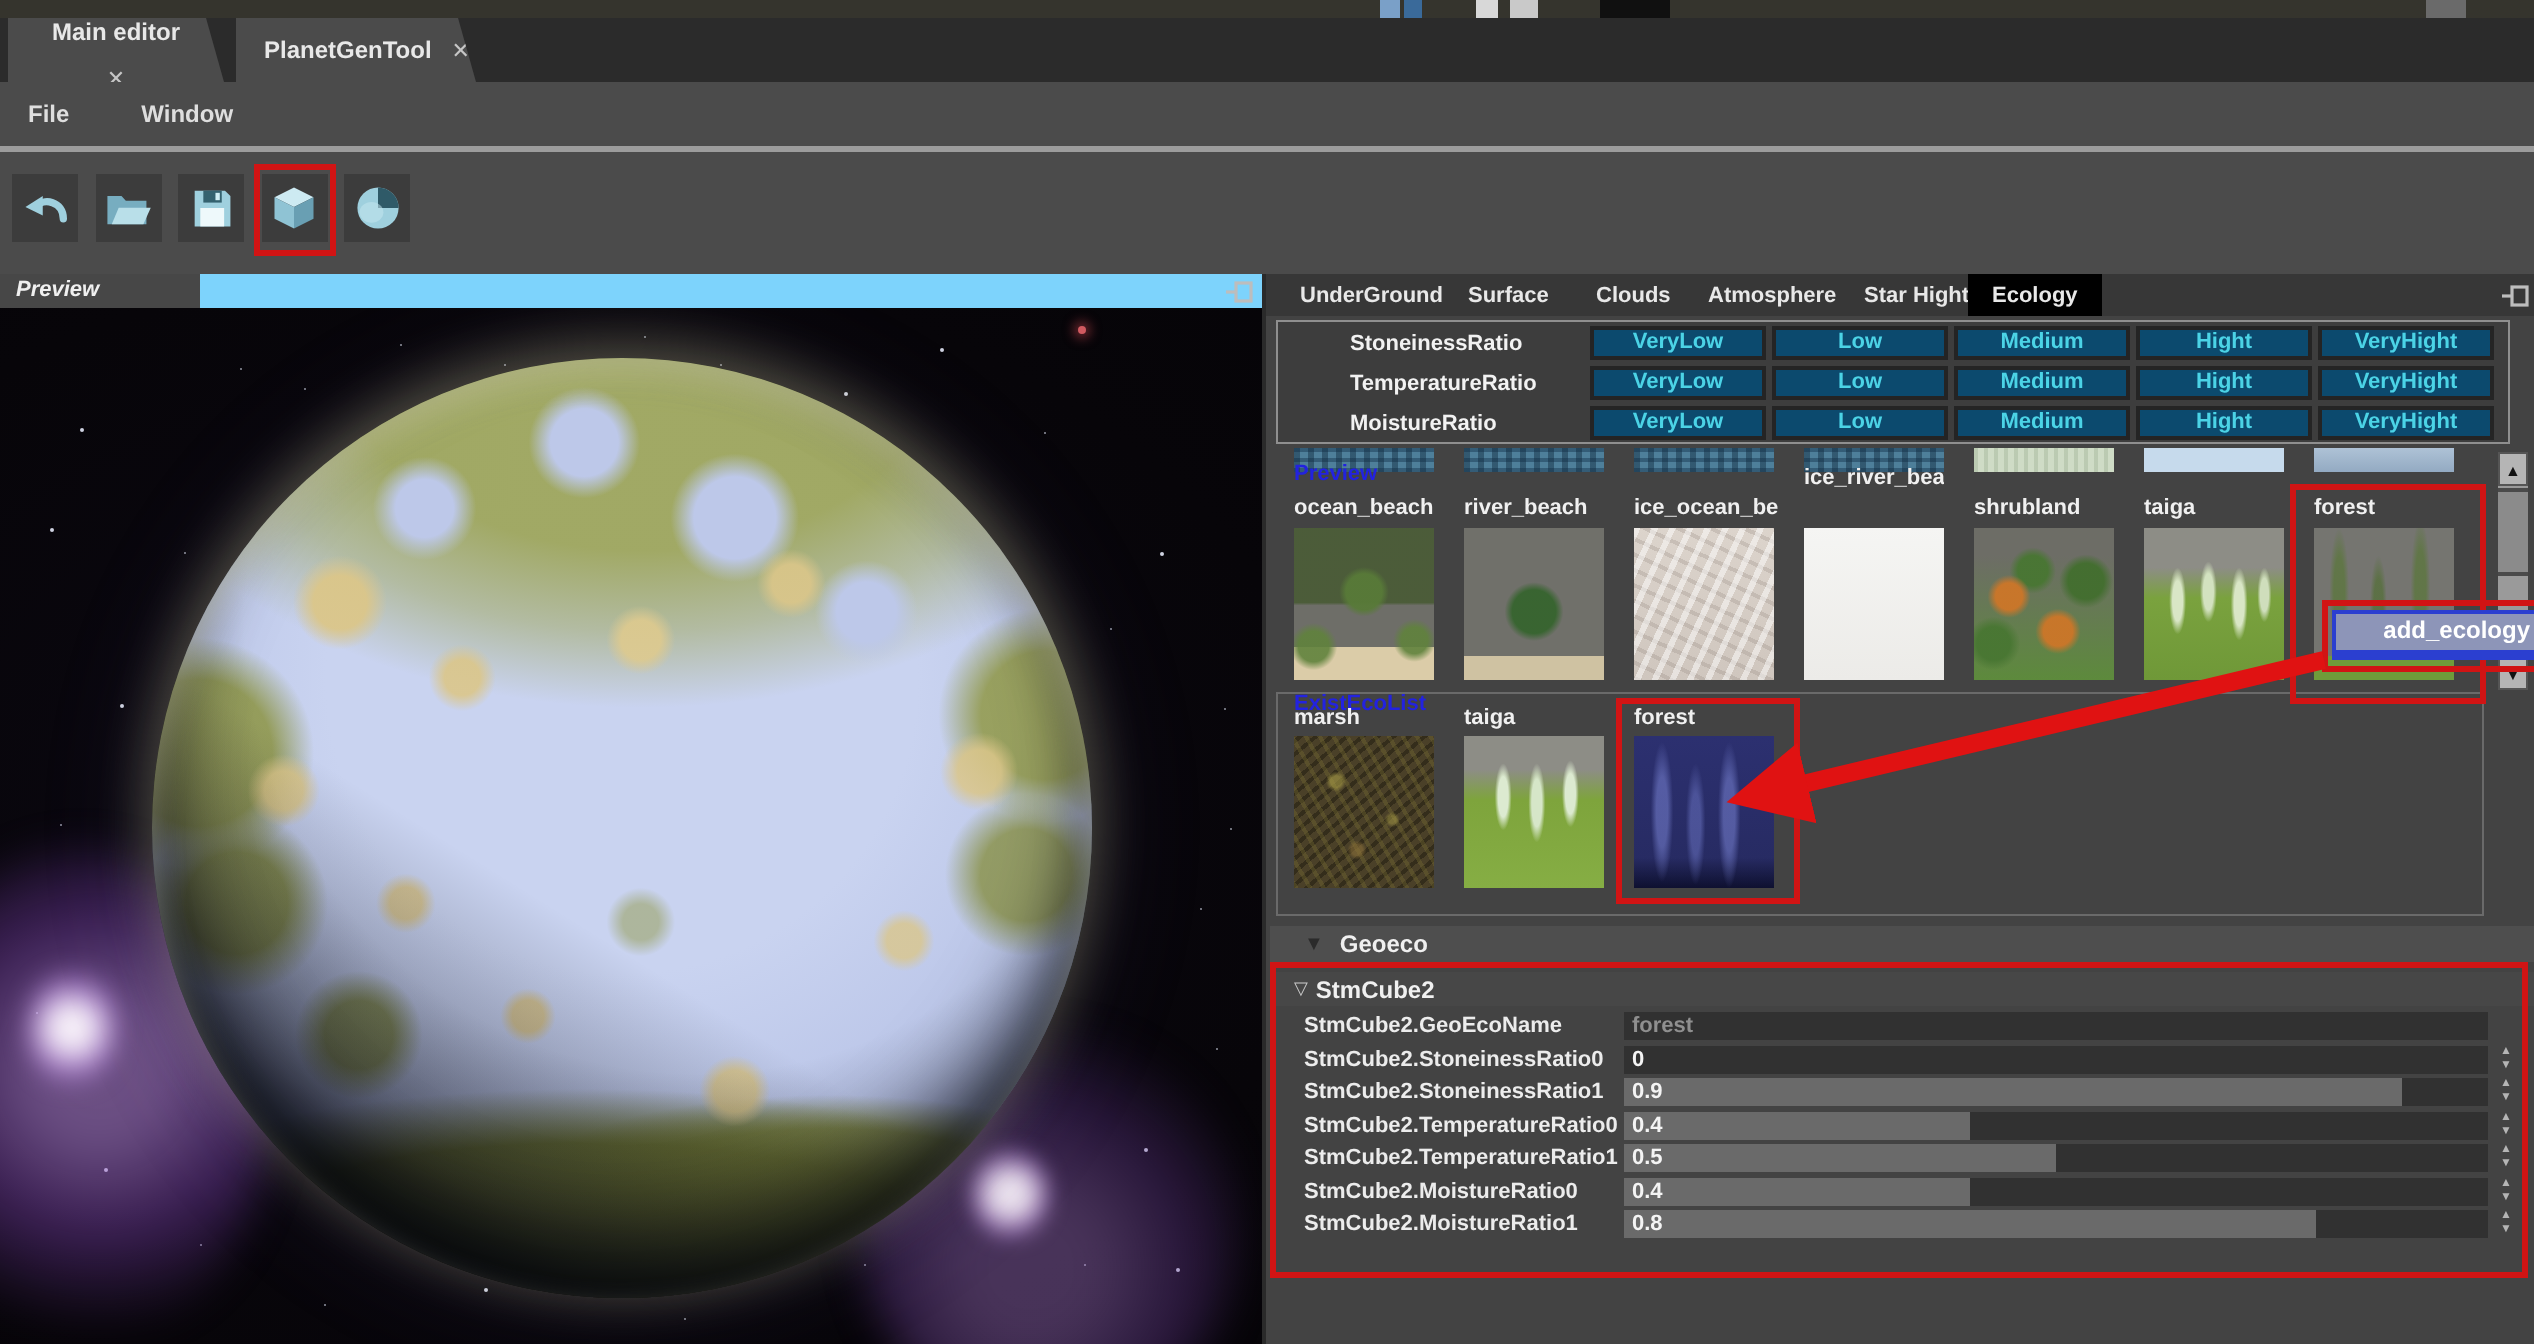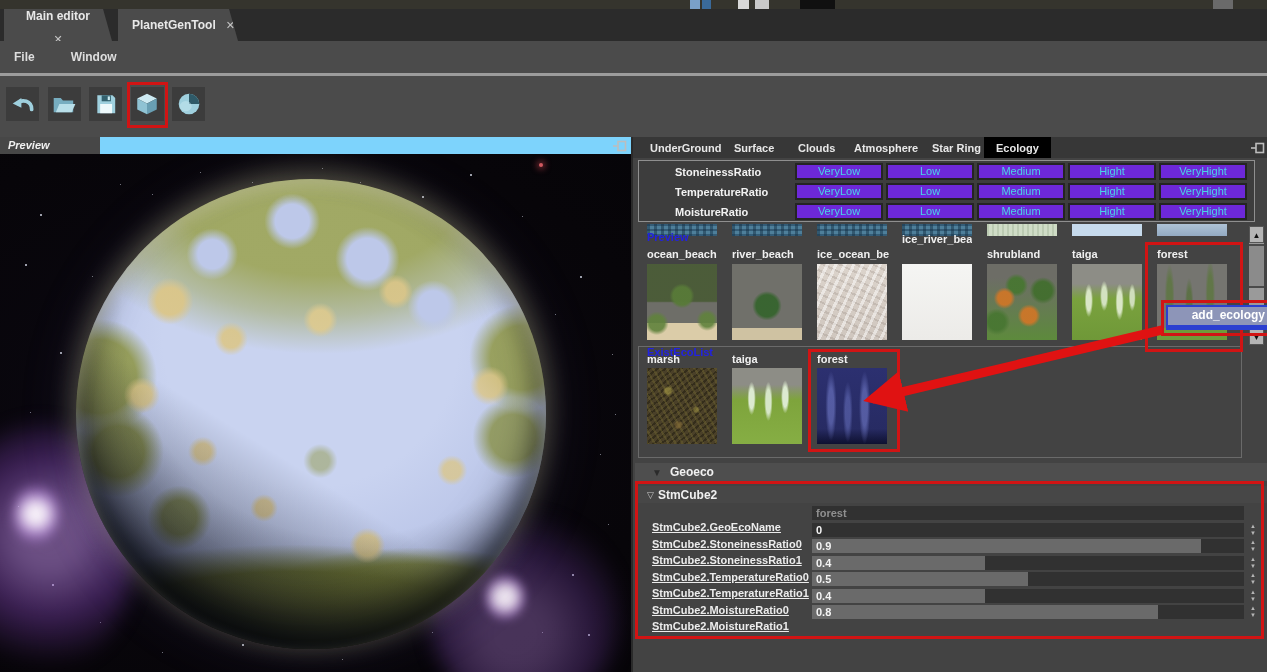--- a/index.html
+++ b/index.html
@@ -93,22 +93,22 @@
   
   #right-panel{left:631px;top:137px;width:636px;height:535px;background:#434343;border-left:2px solid #2a2a2a;box-sizing:border-box;}
   #rp-tabbar{position:absolute;left:0;top:0;width:636px;height:21px;background:#373737;}
   .rp-tab{position:absolute;top:0;height:21px;display:flex;align-items:center;padding:0 12px;
     color:#e8e8e8;font-size:11px;font-weight:bold;white-space:nowrap;}
   .rp-tab.active{background:#000000;}
   #ratio-table{position:absolute;left:5px;top:23px;width:617px;height:62px;background:#3d3d3d;
     border:1px solid #8f8f8f;box-sizing:border-box;}
   .ratio-row{position:absolute;left:0;width:100%;height:17px;display:flex;align-items:center;margin-left:28px;}
   .ratio-label{width:120px;padding-left:8px;color:#f2f2f2;font-size:11px;font-weight:bold;white-space:nowrap;}
-  .level-btn{width:88px;height:17px;margin-right:3px;background:#6d28d9;border:2px solid #242424;
-    box-sizing:border-box;color:#4bd3e6;font-size:11px;font-weight:normal;display:flex;
+  .level-btn{width:88px;height:17px;margin-right:3px;background:#0c4a6e;border:2px solid #242424;
+    box-sizing:border-box;color:#4bd3e6;font-size:11px;font-weight:bold;display:flex;
     align-items:center;justify-content:center;line-height:1;}
   .blue-label{position:absolute;color:#2222e0;font-size:11px;font-weight:bold;}
   .strip{position:absolute;top:87px;width:70px;height:12px;}
   .tx-water{background:
       repeating-linear-gradient(90deg, rgba(16,42,62,.45) 0 3px, rgba(0,0,0,0) 3px 7px),
       repeating-linear-gradient(0deg, rgba(26,58,84,.5) 0 2px, rgba(0,0,0,0) 2px 5px), #4e7f9a;}
   .tx-pale_green{background:repeating-linear-gradient(90deg, rgba(150,170,140,.35) 0 2px, rgba(0,0,0,0) 2px 5px), #cfdcc6;}
   .tx-pale_blue{background:#c6daec;}
   .tx-gray_blue{background:linear-gradient(180deg,#aec2d6,#93aac2);}
   .item-label{position:absolute;color:#f0f0f0;font-size:11px;font-weight:bold;white-space:nowrap;}
@@ -172,21 +172,21 @@
   #exist-box{position:absolute;left:5px;top:209px;width:604px;height:112px;border:1px solid #6a6a6a;box-sizing:border-box;}
   
   #geoeco-bar{position:absolute;left:2px;top:326px;width:632px;height:18px;background:#4e4e4e;
     display:flex;align-items:center;color:#f0f0f0;font-size:12px;font-weight:bold;}
   #geoeco-tri{color:#2b2b2b;font-size:10px;margin:0 8px 0 17px;}
   #stmcube-row{position:absolute;left:2px;top:349px;width:632px;height:17px;background:#474747;
     display:flex;align-items:center;color:#f0f0f0;font-size:12px;font-weight:bold;}
   #stmcube-tri{color:#c8c8c8;font-size:9px;margin:0 4px 0 12px;}
   #props{position:absolute;left:0;top:369px;width:636px;}
   .prop-row{position:absolute;left:0;width:636px;height:14px;}
-  .prop-label{position:absolute;left:19px;top:15px;color:#ececec;font-size:11px;font-weight:bold;white-space:nowrap;text-decoration:underline;}
+  .prop-label{position:absolute;left:19px;top:1px;color:#ececec;font-size:11px;font-weight:bold;white-space:nowrap;}
   .prop-field{position:absolute;left:179px;top:0;width:432px;height:14px;background:#313131;overflow:hidden;}
   .prop-fill{position:absolute;left:0;top:0;height:14px;background:#6a6a6a;}
   .prop-value{position:absolute;left:4px;top:1px;color:#f4f4f4;font-size:11px;font-weight:bold;}
   .prop-value.ghost{color:#8f8f8f;}
   .spinner{position:absolute;left:615px;top:0;width:10px;height:14px;color:#b5b5b5;
     font-size:6px;line-height:7px;text-align:center;}
   
   .red-box{position:absolute;border:3px solid #d11414;box-sizing:border-box;z-index:40;}
   #tooltip{position:absolute;left:533px;top:168px;width:106px;height:25px;z-index:46;
     background:#8d95b8;border:2px solid #2b3fd0;border-bottom:5px solid #2b3fd0;box-sizing:border-box;
@@ -328,21 +328,21 @@
 <div class="abs" id="right-panel">
   <div id="rp-tabbar">
     <svg class="pin-icon" style="left:618px;top:5px;" viewBox="0 0 14 12">
       <rect x="5" y="1.5" width="7.5" height="9" fill="none" stroke="#bdbdbd" stroke-width="1.6"></rect>
       <line x1="0" y1="6" x2="5" y2="6" stroke="#bdbdbd" stroke-width="1.6"></line>
     </svg>
   <div class="rp-tab" style="left: 5px;">UnderGround</div>
       <div class="rp-tab" style="left: 89px;">Surface</div>
       <div class="rp-tab" style="left: 153px;">Clouds</div>
       <div class="rp-tab" style="left: 209px;">Atmosphere</div>
-      <div class="rp-tab" style="left: 287px;">Star Ring</div>
+      <div class="rp-tab" style="left: 287px;">Star Hight</div>
       <div class="rp-tab active" style="left: 351px;">Ecology</div>
     </div>
   <div id="ratio-table">
       <div class="ratio-row" style="top: 2px;">
         <div class="ratio-label">StoneinessRatio</div>
         <div class="level-btn">VeryLow</div>
         <div class="level-btn">Low</div>
         <div class="level-btn">Medium</div>
         <div class="level-btn">Hight</div>
         <div class="level-btn">VeryHight</div>

